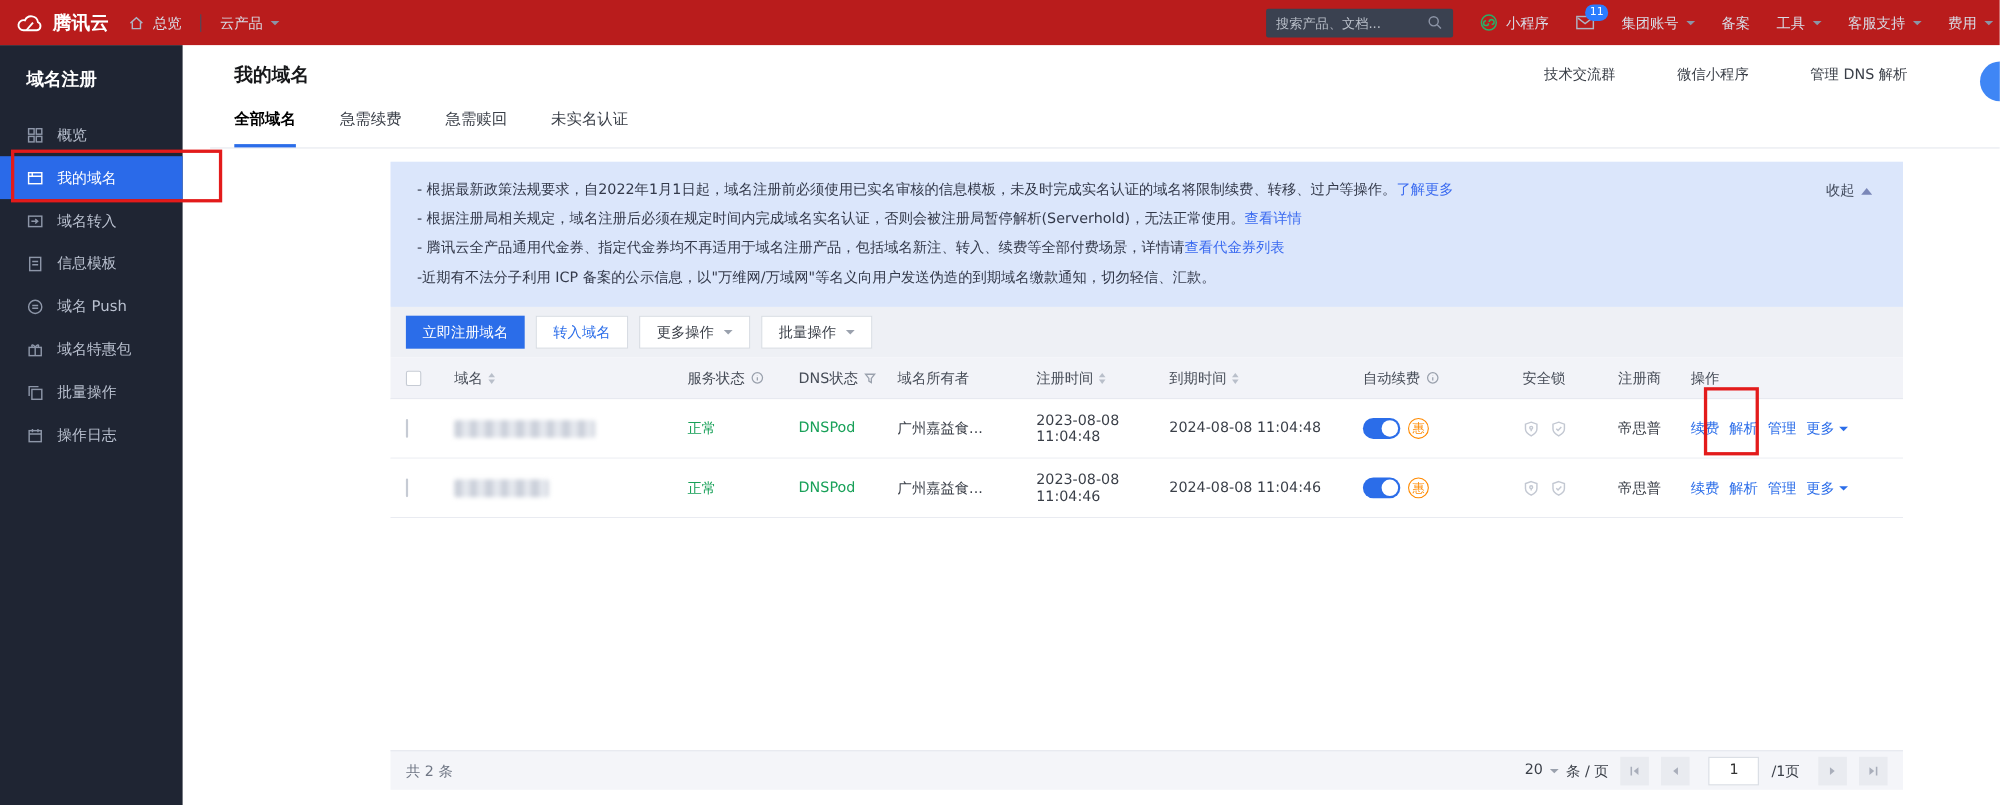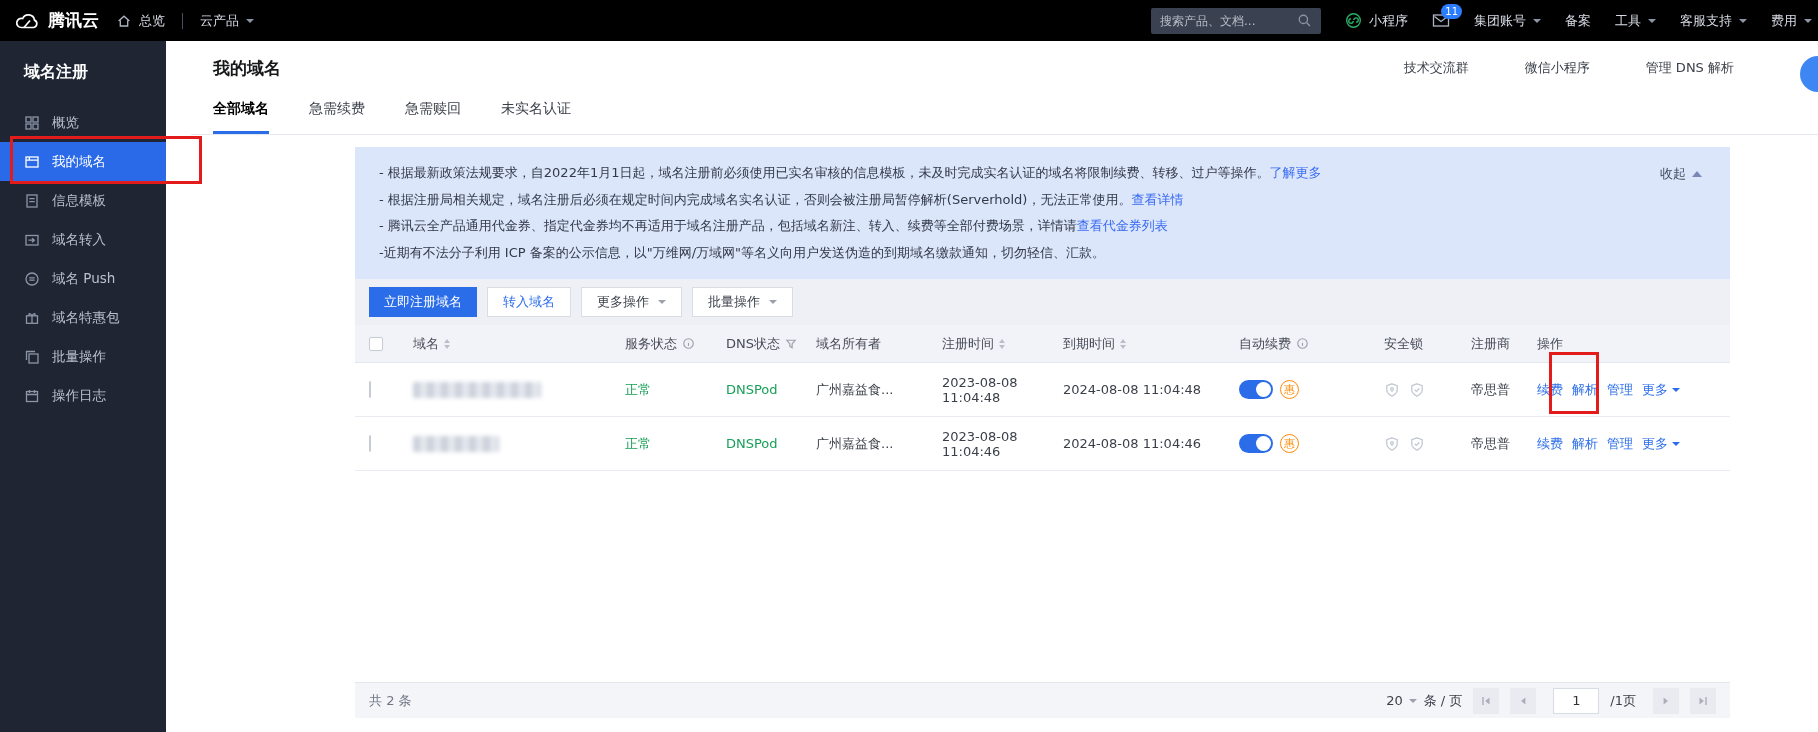--- a/index.html
+++ b/index.html
@@ -2,21 +2,21 @@
 <html><head>
 <meta charset="utf-8">
 <style>
   *{box-sizing:border-box;margin:0;padding:0}
   html,body{width:1818px;height:732px}
   body{position:relative;overflow:hidden;background:#fff;color:#3a3f48;
        font-family:"DejaVu Sans","Liberation Sans",sans-serif;font-size:13px}
   a{text-decoration:none;cursor:pointer}
 
   
-  .topbar{position:absolute;top:0;left:0;width:1818px;height:41px;background:#000000;
+  .topbar{position:absolute;top:0;left:0;width:1818px;height:41px;background:#b91c1c;
           display:flex;align-items:center;z-index:6;color:#d8dce6}
   .tb-left{display:flex;align-items:center;gap:17px;padding-left:14px}
   .brand{display:flex;align-items:center;gap:8px;font-size:17px;font-weight:bold;color:#fff;cursor:pointer}
   .tb-item{display:flex;align-items:center;gap:7px;font-size:13px;cursor:pointer;white-space:nowrap}
   .tb-divider{width:1px;height:16px;background:#474e60}
   .tb-right{margin-left:auto;display:flex;align-items:center;gap:24px;padding-right:6px}
   .tb-search{width:170px;height:26px;background:#3a4150;border-radius:2px;display:flex;align-items:center;
              padding:10px 9px;color:#8c94a6;cursor:text}
   .tb-search input{background:transparent;border:none;outline:none;flex:1;min-width:0;
                    color:#c6ccd8;font-size:12px;font-family:inherit}
@@ -223,35 +223,35 @@
         <rect x="2" y="3" width="12" height="10"></rect>
           <path d="M2 6.2 H14 M5.3 3 V6.2"></path>
       </svg>
     </span>
     <span>我的域名</span>
   </div>
 
   <div class="sb-item">
     <span class="sb-icon">
       <svg width="16" height="16" viewBox="0 0 16 16" fill="none" stroke="currentColor" stroke-width="1.3">
+        <rect x="2" y="3.5" width="12" height="9.5"></rect>
+          <path d="M4.5 8.2 H10 M8 6.2 l2.3 2-2.3 2"></path>
+      </svg>
+    </span>
+    <span>域名转入</span>
+  </div>
+
+  <div class="sb-item">
+    <span class="sb-icon">
+      <svg width="16" height="16" viewBox="0 0 16 16" fill="none" stroke="currentColor" stroke-width="1.3">
         <rect x="3" y="2" width="10" height="12"></rect>
           <path d="M5.3 5.7 H10.7 M5.3 8.7 H10.7"></path>
       </svg>
     </span>
     <span>信息模板</span>
-  </div>
-
-  <div class="sb-item">
-    <span class="sb-icon">
-      <svg width="16" height="16" viewBox="0 0 16 16" fill="none" stroke="currentColor" stroke-width="1.3">
-        <rect x="2" y="3.5" width="12" height="9.5"></rect>
-          <path d="M4.5 8.2 H10 M8 6.2 l2.3 2-2.3 2"></path>
-      </svg>
-    </span>
-    <span>域名转入</span>
   </div>
 
   <div class="sb-item">
     <span class="sb-icon">
       <svg width="16" height="16" viewBox="0 0 16 16" fill="none" stroke="currentColor" stroke-width="1.3">
         <circle cx="8" cy="8" r="6"></circle>
           <path d="M5.3 6.8 H10.7 M5.3 9.2 H10.7"></path>
       </svg>
     </span>
     <span>域名 Push</span>

